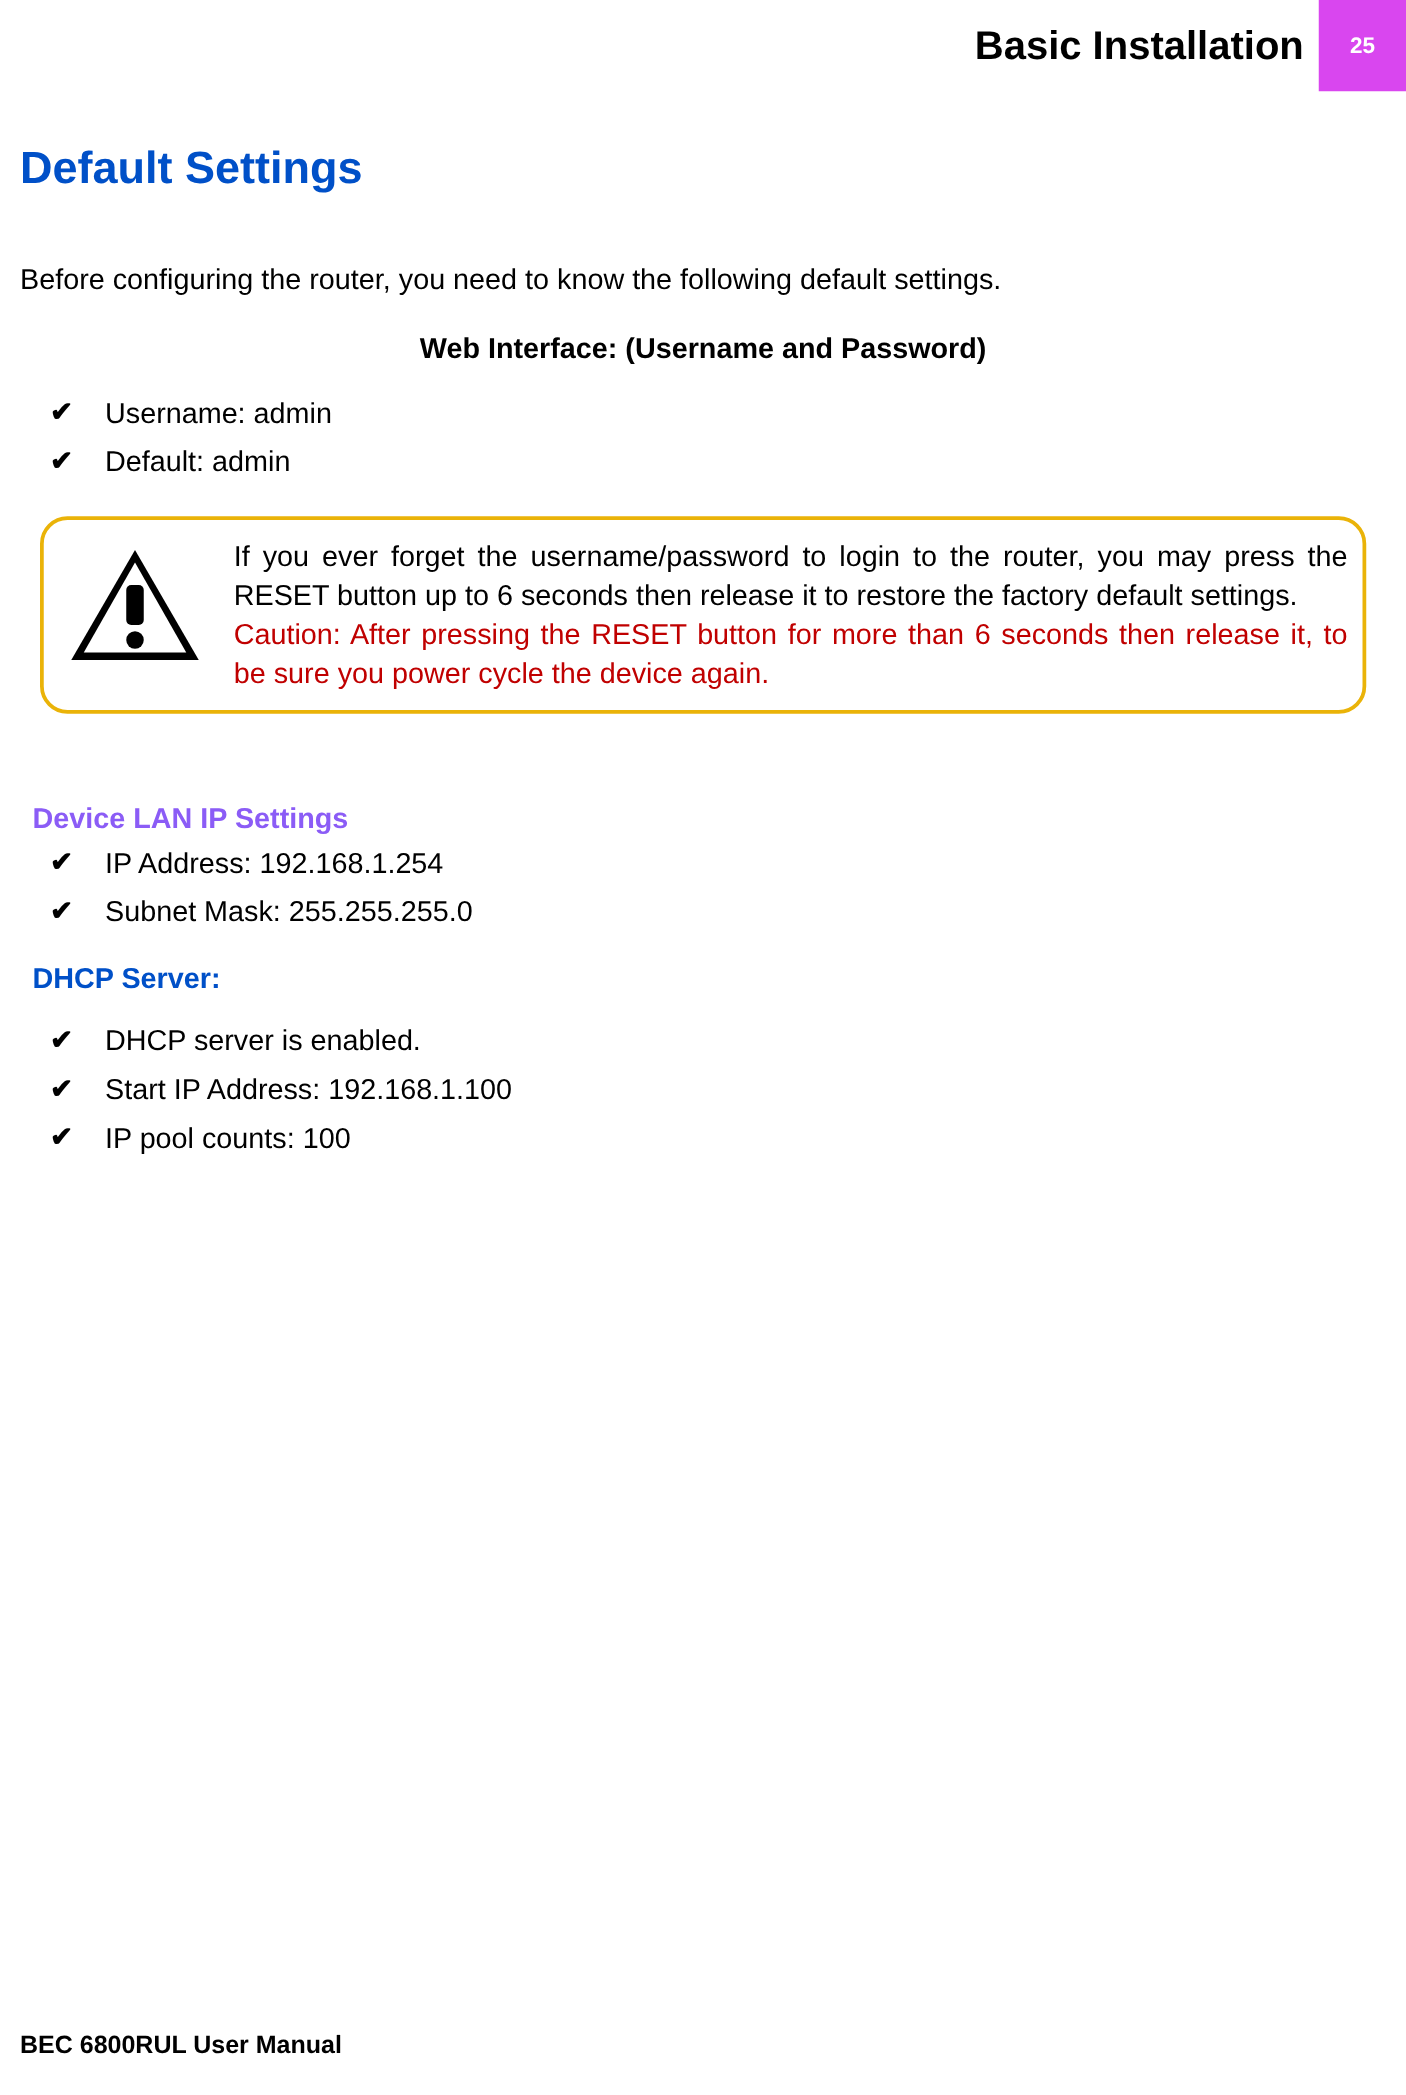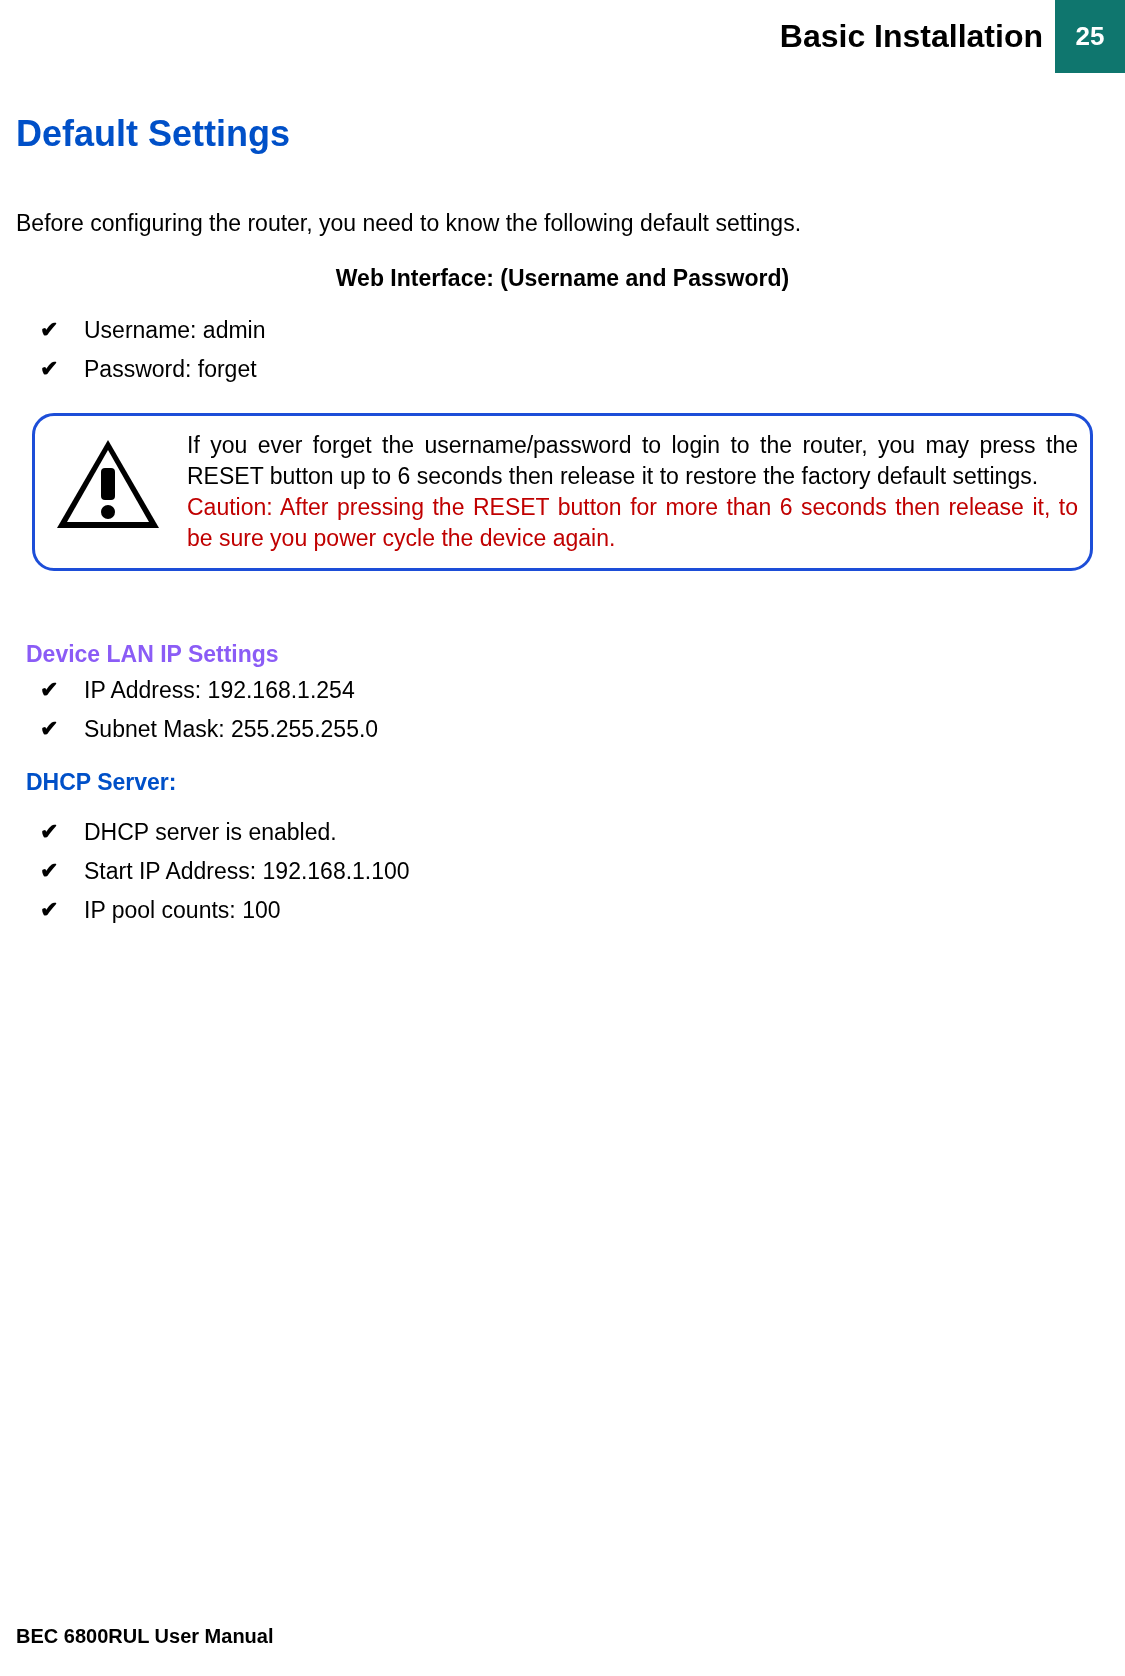--- a/index.html
+++ b/index.html
@@ -23,23 +23,23 @@
     }
     .header-title {
       font-size: 32px;
       font-weight: bold;
       color: #000;
       padding: 18px 12px;
       display: flex;
       align-items: center;
     }
     .page-num-box {
-      background: #0f766e;
+      background: #d946ef;
       color: #fff;
-      font-size: 26px;
+      font-size: 18px;
       font-weight: bold;
       width: 70px;
       display: flex;
       align-items: center;
       justify-content: center;
       padding: 18px 0;
     }
     .content {
       padding: 0 16px 0 16px;
     }
@@ -85,21 +85,21 @@
     .default-note {
       font-size: 23px;
       color: #000;
       padding-left: 18px;
       margin-bottom: 10px;
     }
     .default-note b {
       font-weight: bold;
     }
     .caution-box {
-      border: 3px solid #1d4ed8;
+      border: 3px solid #eab308;
       border-radius: 22px;
       margin: 6px 16px 70px 16px;
       padding: 14px 12px 14px 18px;
       display: flex;
       align-items: flex-start;
       gap: 24px;
     }
     .warn-icon-wrap {
       flex-shrink: 0;
       padding-top: 6px;
@@ -156,21 +156,21 @@
 <div class="content">
 
   <h1 class="section-title">Default Settings</h1>
 
   <p class="intro">Before configuring the router, you need to know the following default settings.</p>
 
   <p class="sub-heading">Web Interface: (Username and Password)</p>
 
   <ul class="check-list">
     <li>Username: admin</li>
-    <li>Password: forget</li>
+    <li>Default: admin</li>
   </ul>
 
 
   <div class="caution-box">
     <div class="warn-icon-wrap">
       <svg width="110" height="100" viewBox="0 0 110 100">
         <polygon points="55,4 106,92 4,92" fill="#000"></polygon>
         <polygon points="55,14 96,86 14,86" fill="#fff"></polygon>
         <rect x="48" y="32" width="14" height="32" rx="4" fill="#000"></rect>
         <circle cx="55" cy="76" r="7" fill="#000"></circle>

